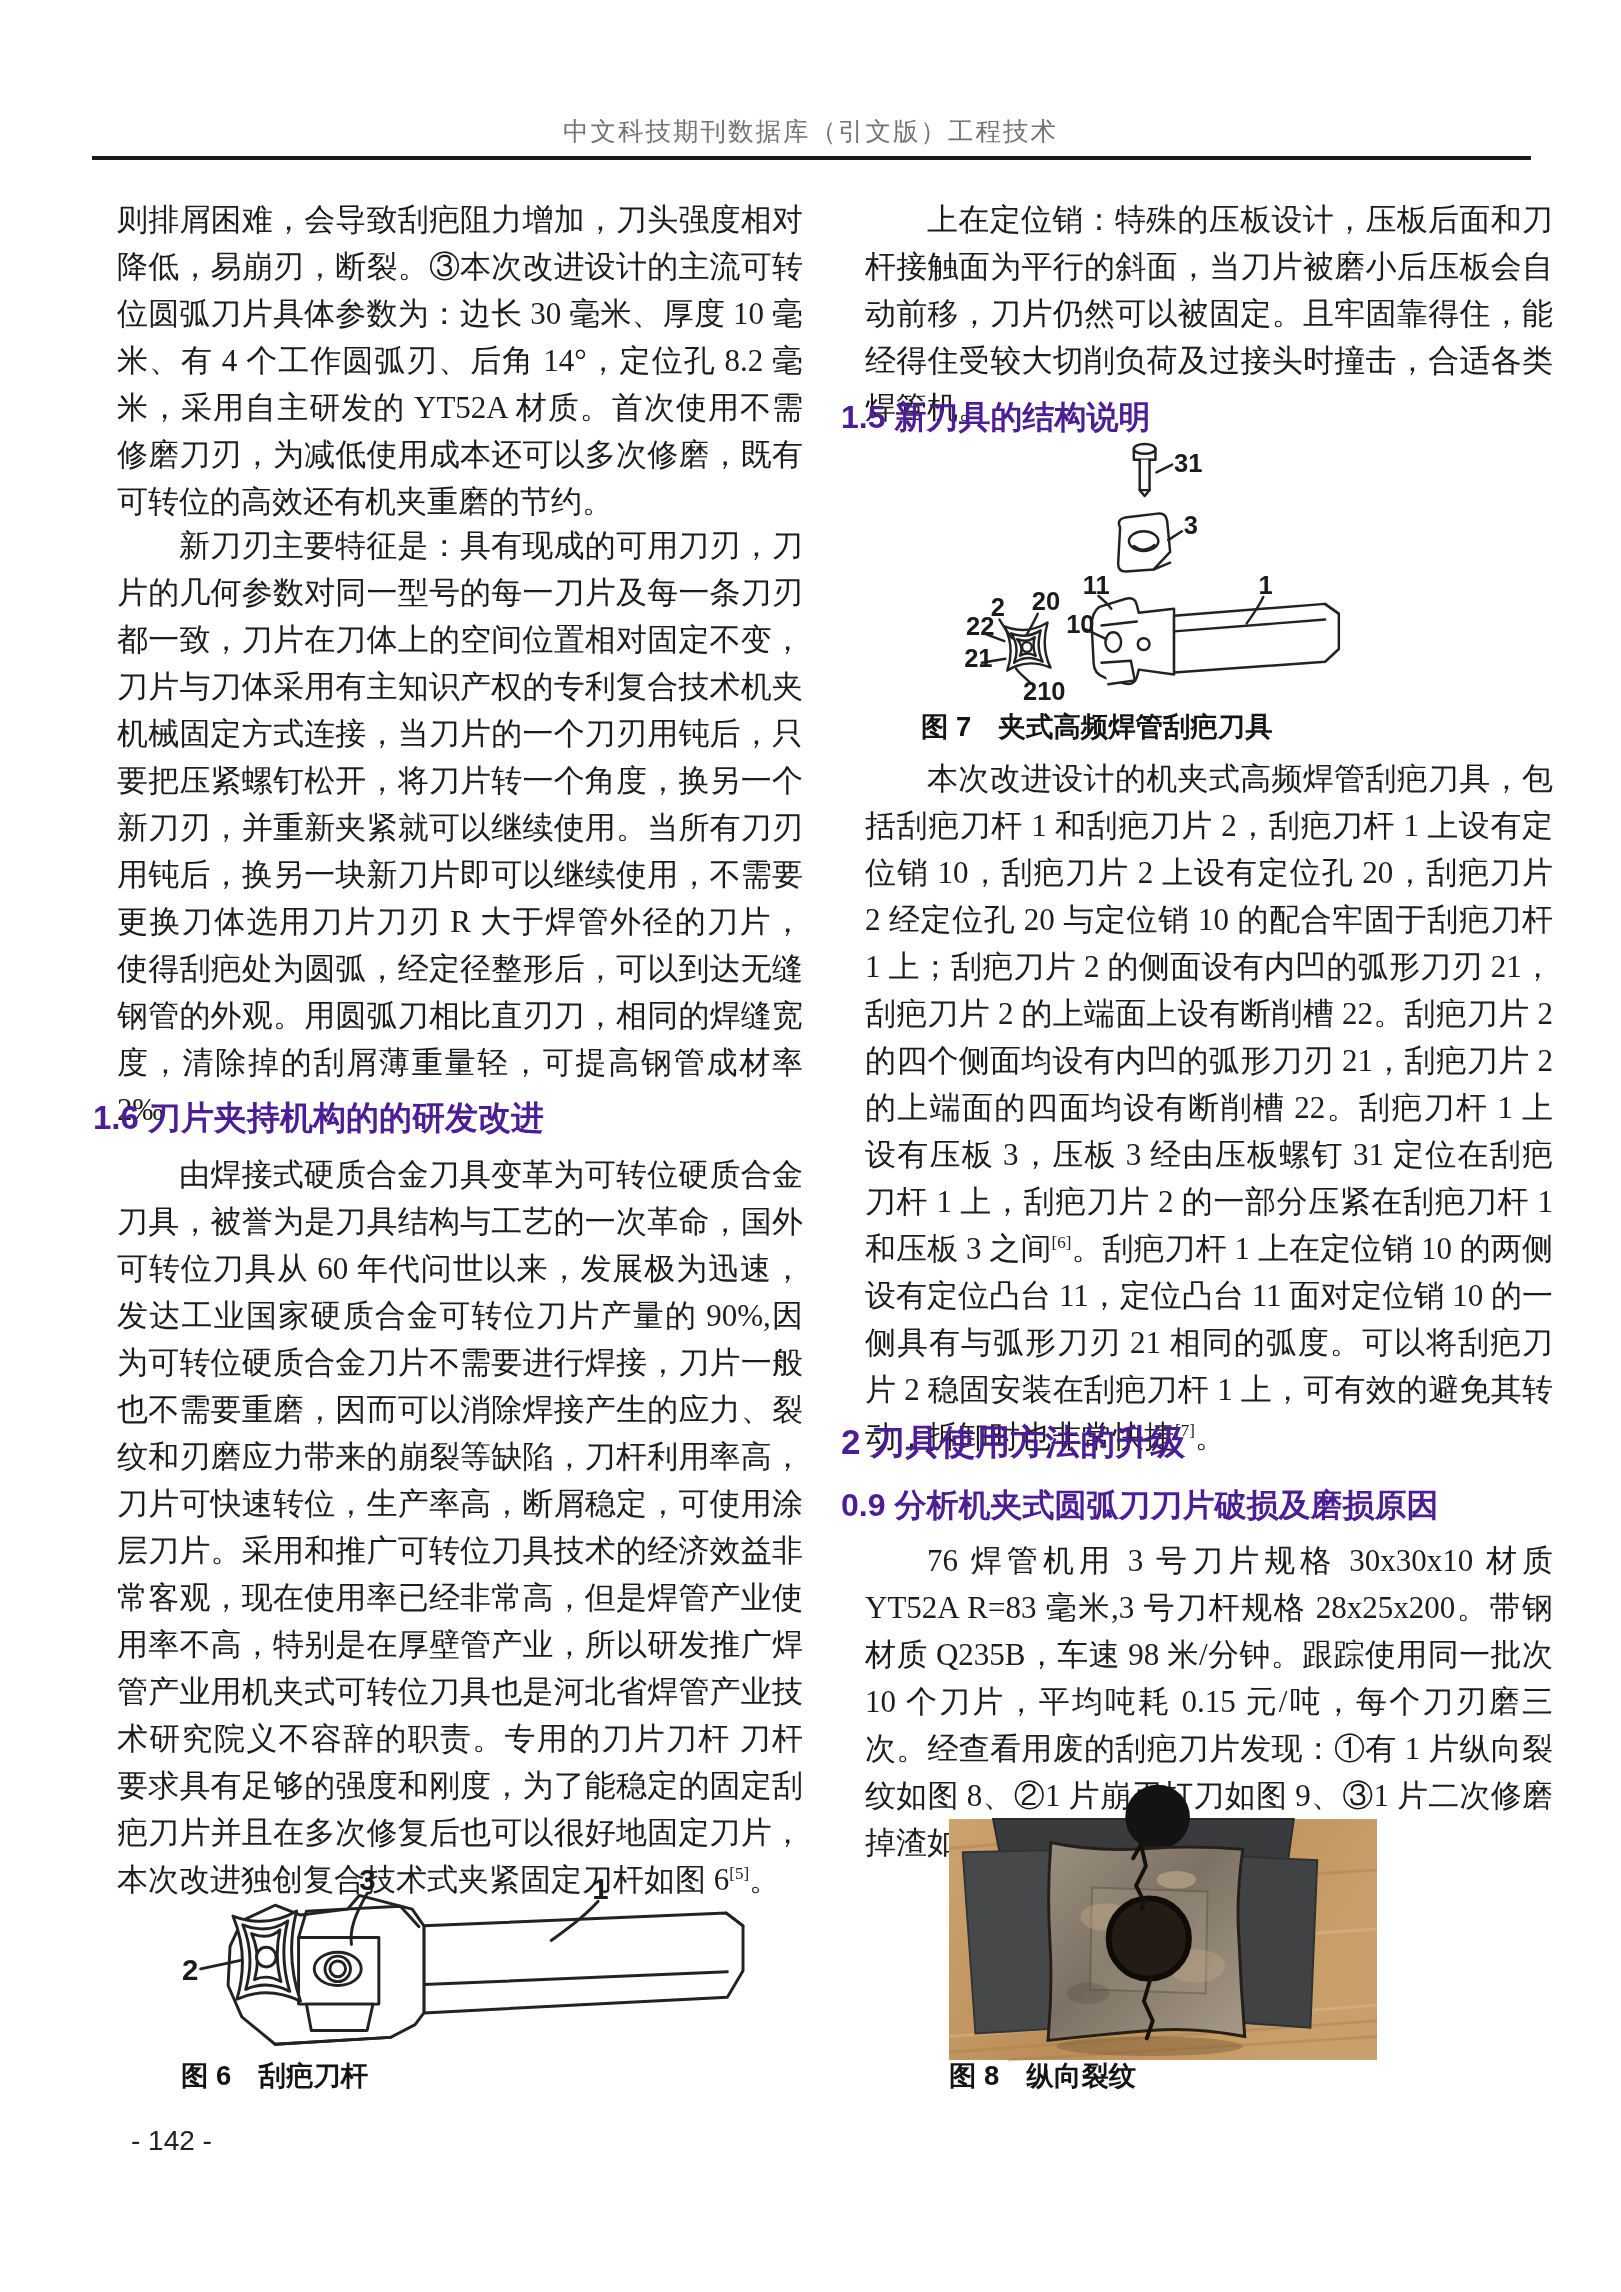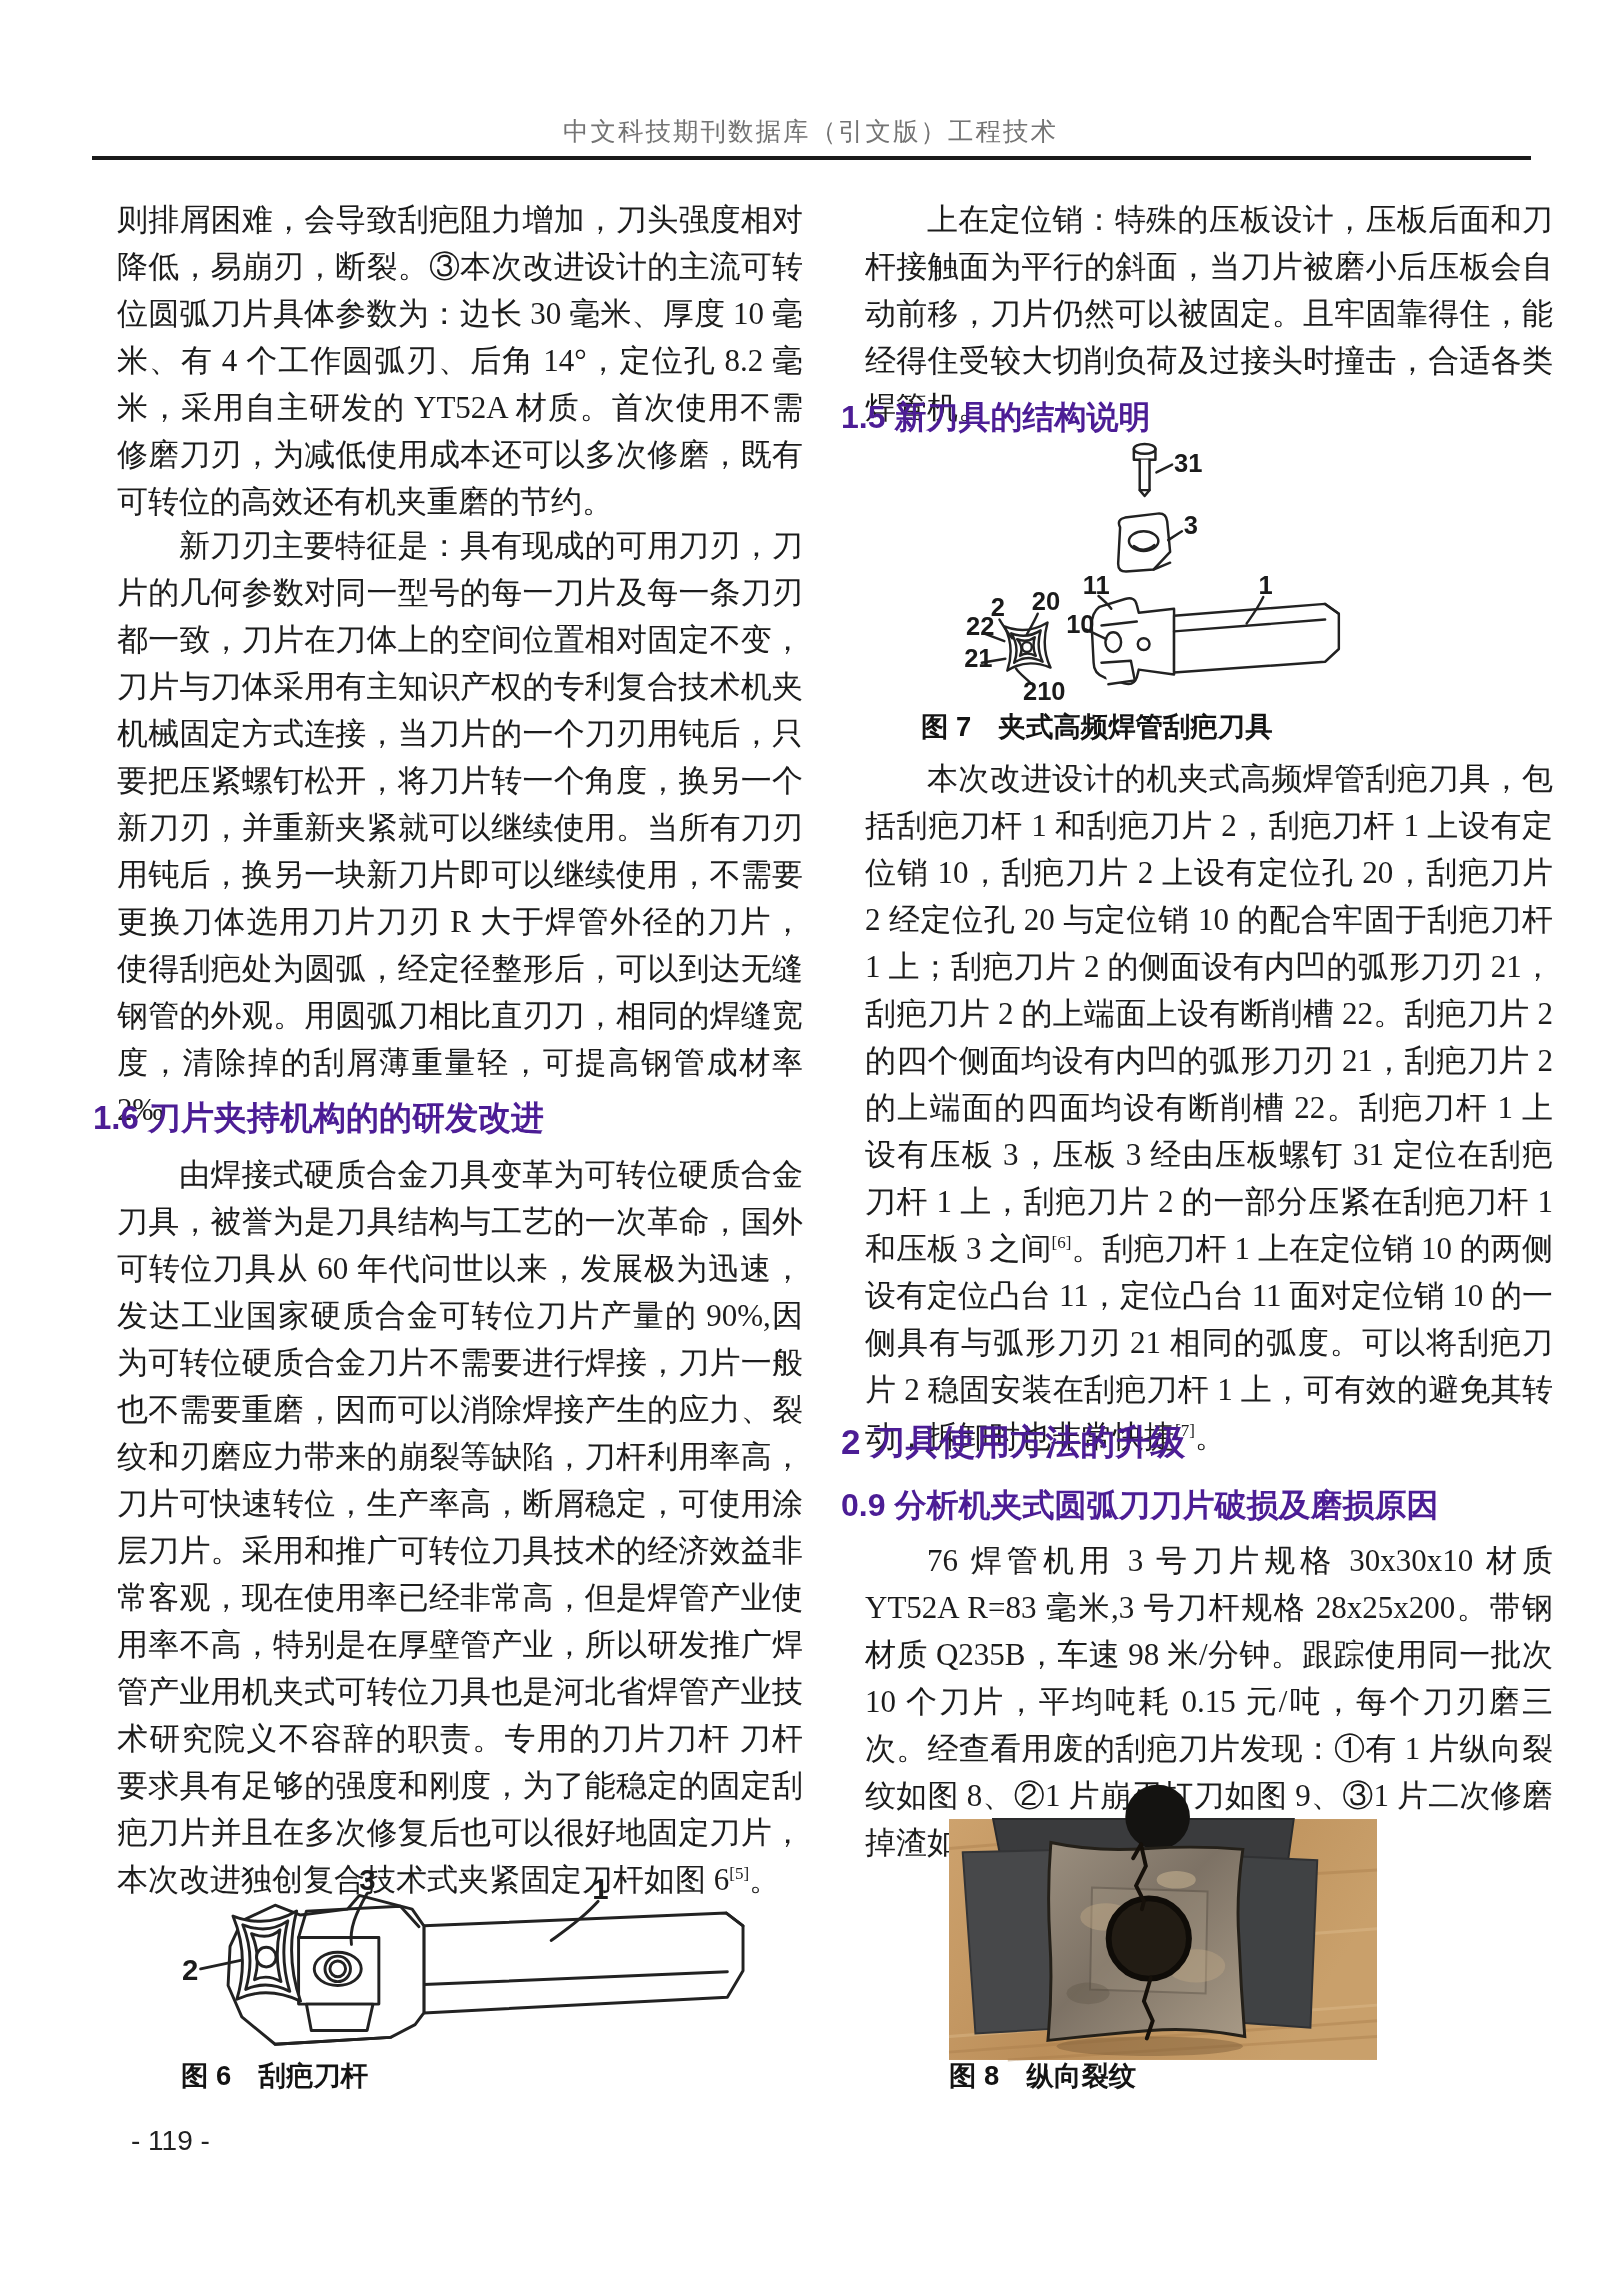--- a/index.html
+++ b/index.html
@@ -89,21 +89,21 @@
       <path d="M190,24 C178,45 172,60 174,76"></path>
       <path d="M426,32 C410,50 392,62 378,72"></path>
       <path d="M20,101 L62,92"></path>
     </g>
     <text class="figlabel" x="182" y="20">3</text>
     <text class="figlabel" x="420" y="30">1</text>
     <text class="figlabel" x="1" y="112">2</text>
   </svg>
   <div class="caption" style="left:181px;top:2058px;width:568px;">图 6　刮疤刀杆</div>
 
-  <div class="pagenum" style="left:131px;top:2125px;">- 119 -</div>
+  <div class="pagenum" style="left:131px;top:2125px;">- 142 -</div>
 
   <div class="para indent" style="left:841px;top:196px;width:688px;">上在定位销：特殊的压板设计，压板后面和刀杆接触面为平行的斜面，当刀片被磨小后压板会自动前移，刀片仍然可以被固定。且牢固靠得住，能经得住受较大切削负荷及过接头时撞击，合适各类焊管机。</div>
 
   <div class="heading" style="left:841px;top:396px;font-size:32px;">1.5 新刀具的结构说明</div>
 
   <svg style="left:921px;top:439px;" width="461" height="267" viewBox="0 0 470 272">
     <g fill="none" stroke="#222" stroke-width="2.5" stroke-linejoin="round" stroke-linecap="round">
 
       <ellipse cx="228" cy="10" rx="11" ry="5" fill="#fff"></ellipse>
       <path d="M217,10 L217,21 L239,21 L239,10"></path>

